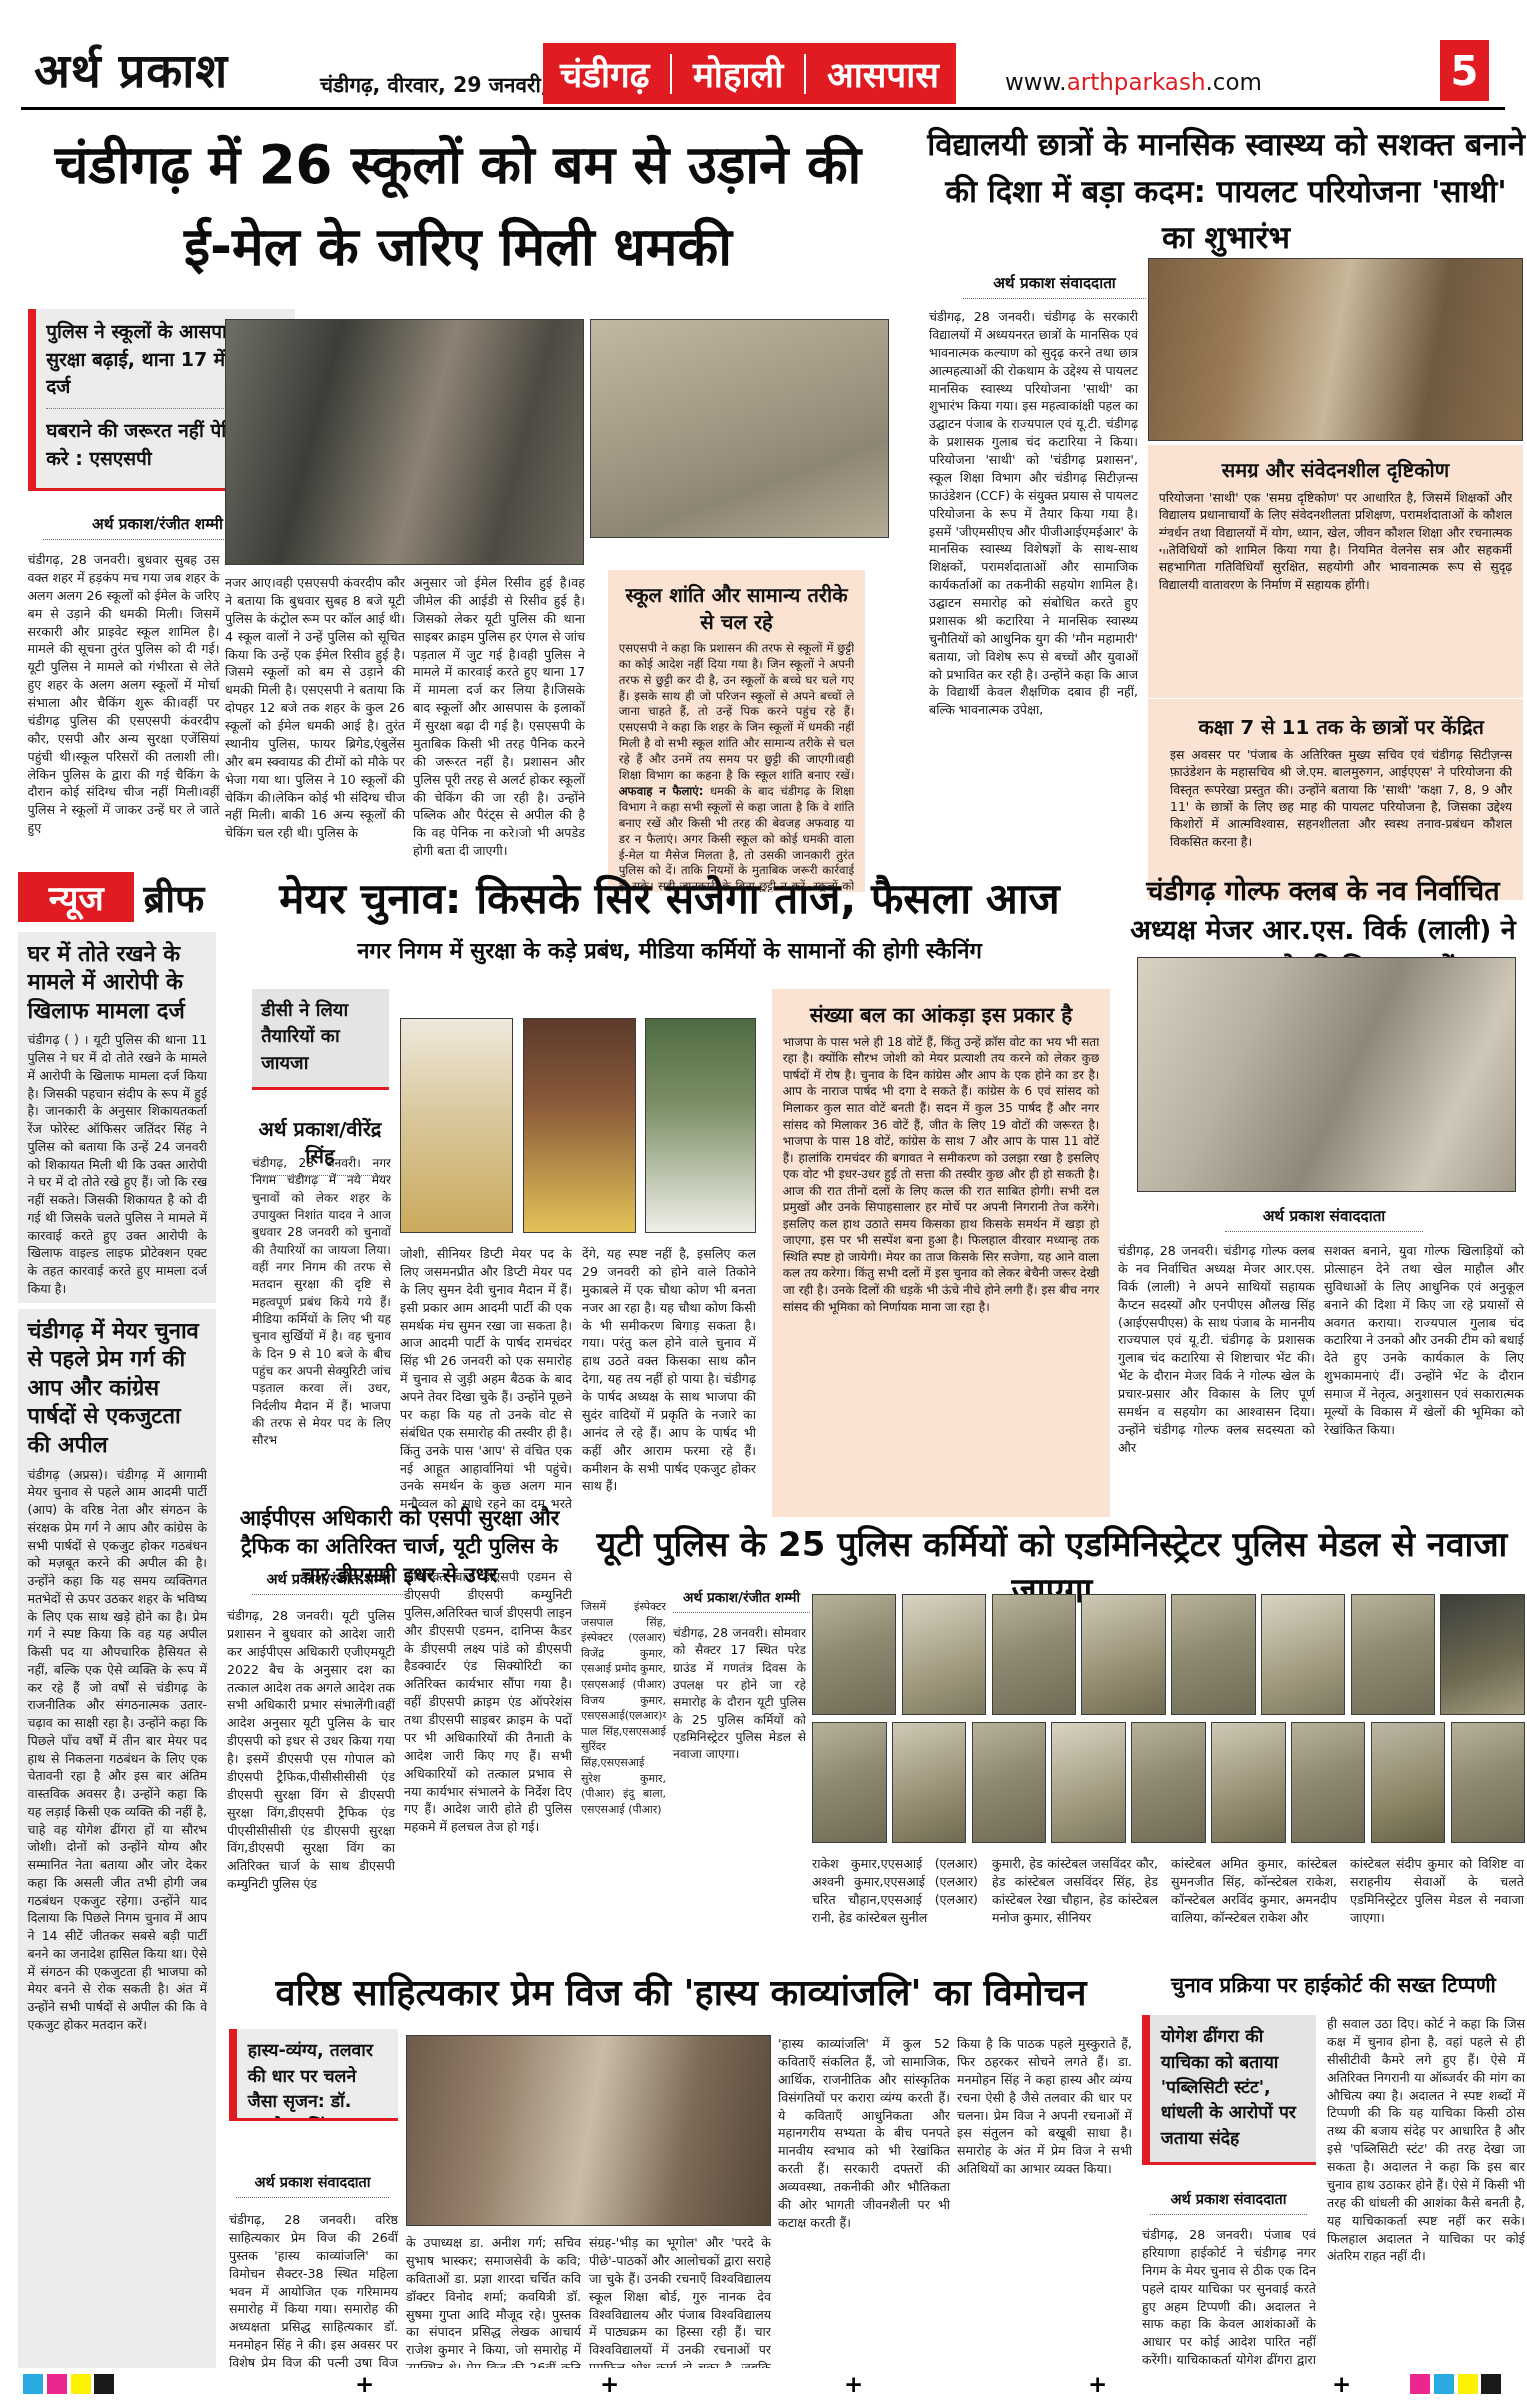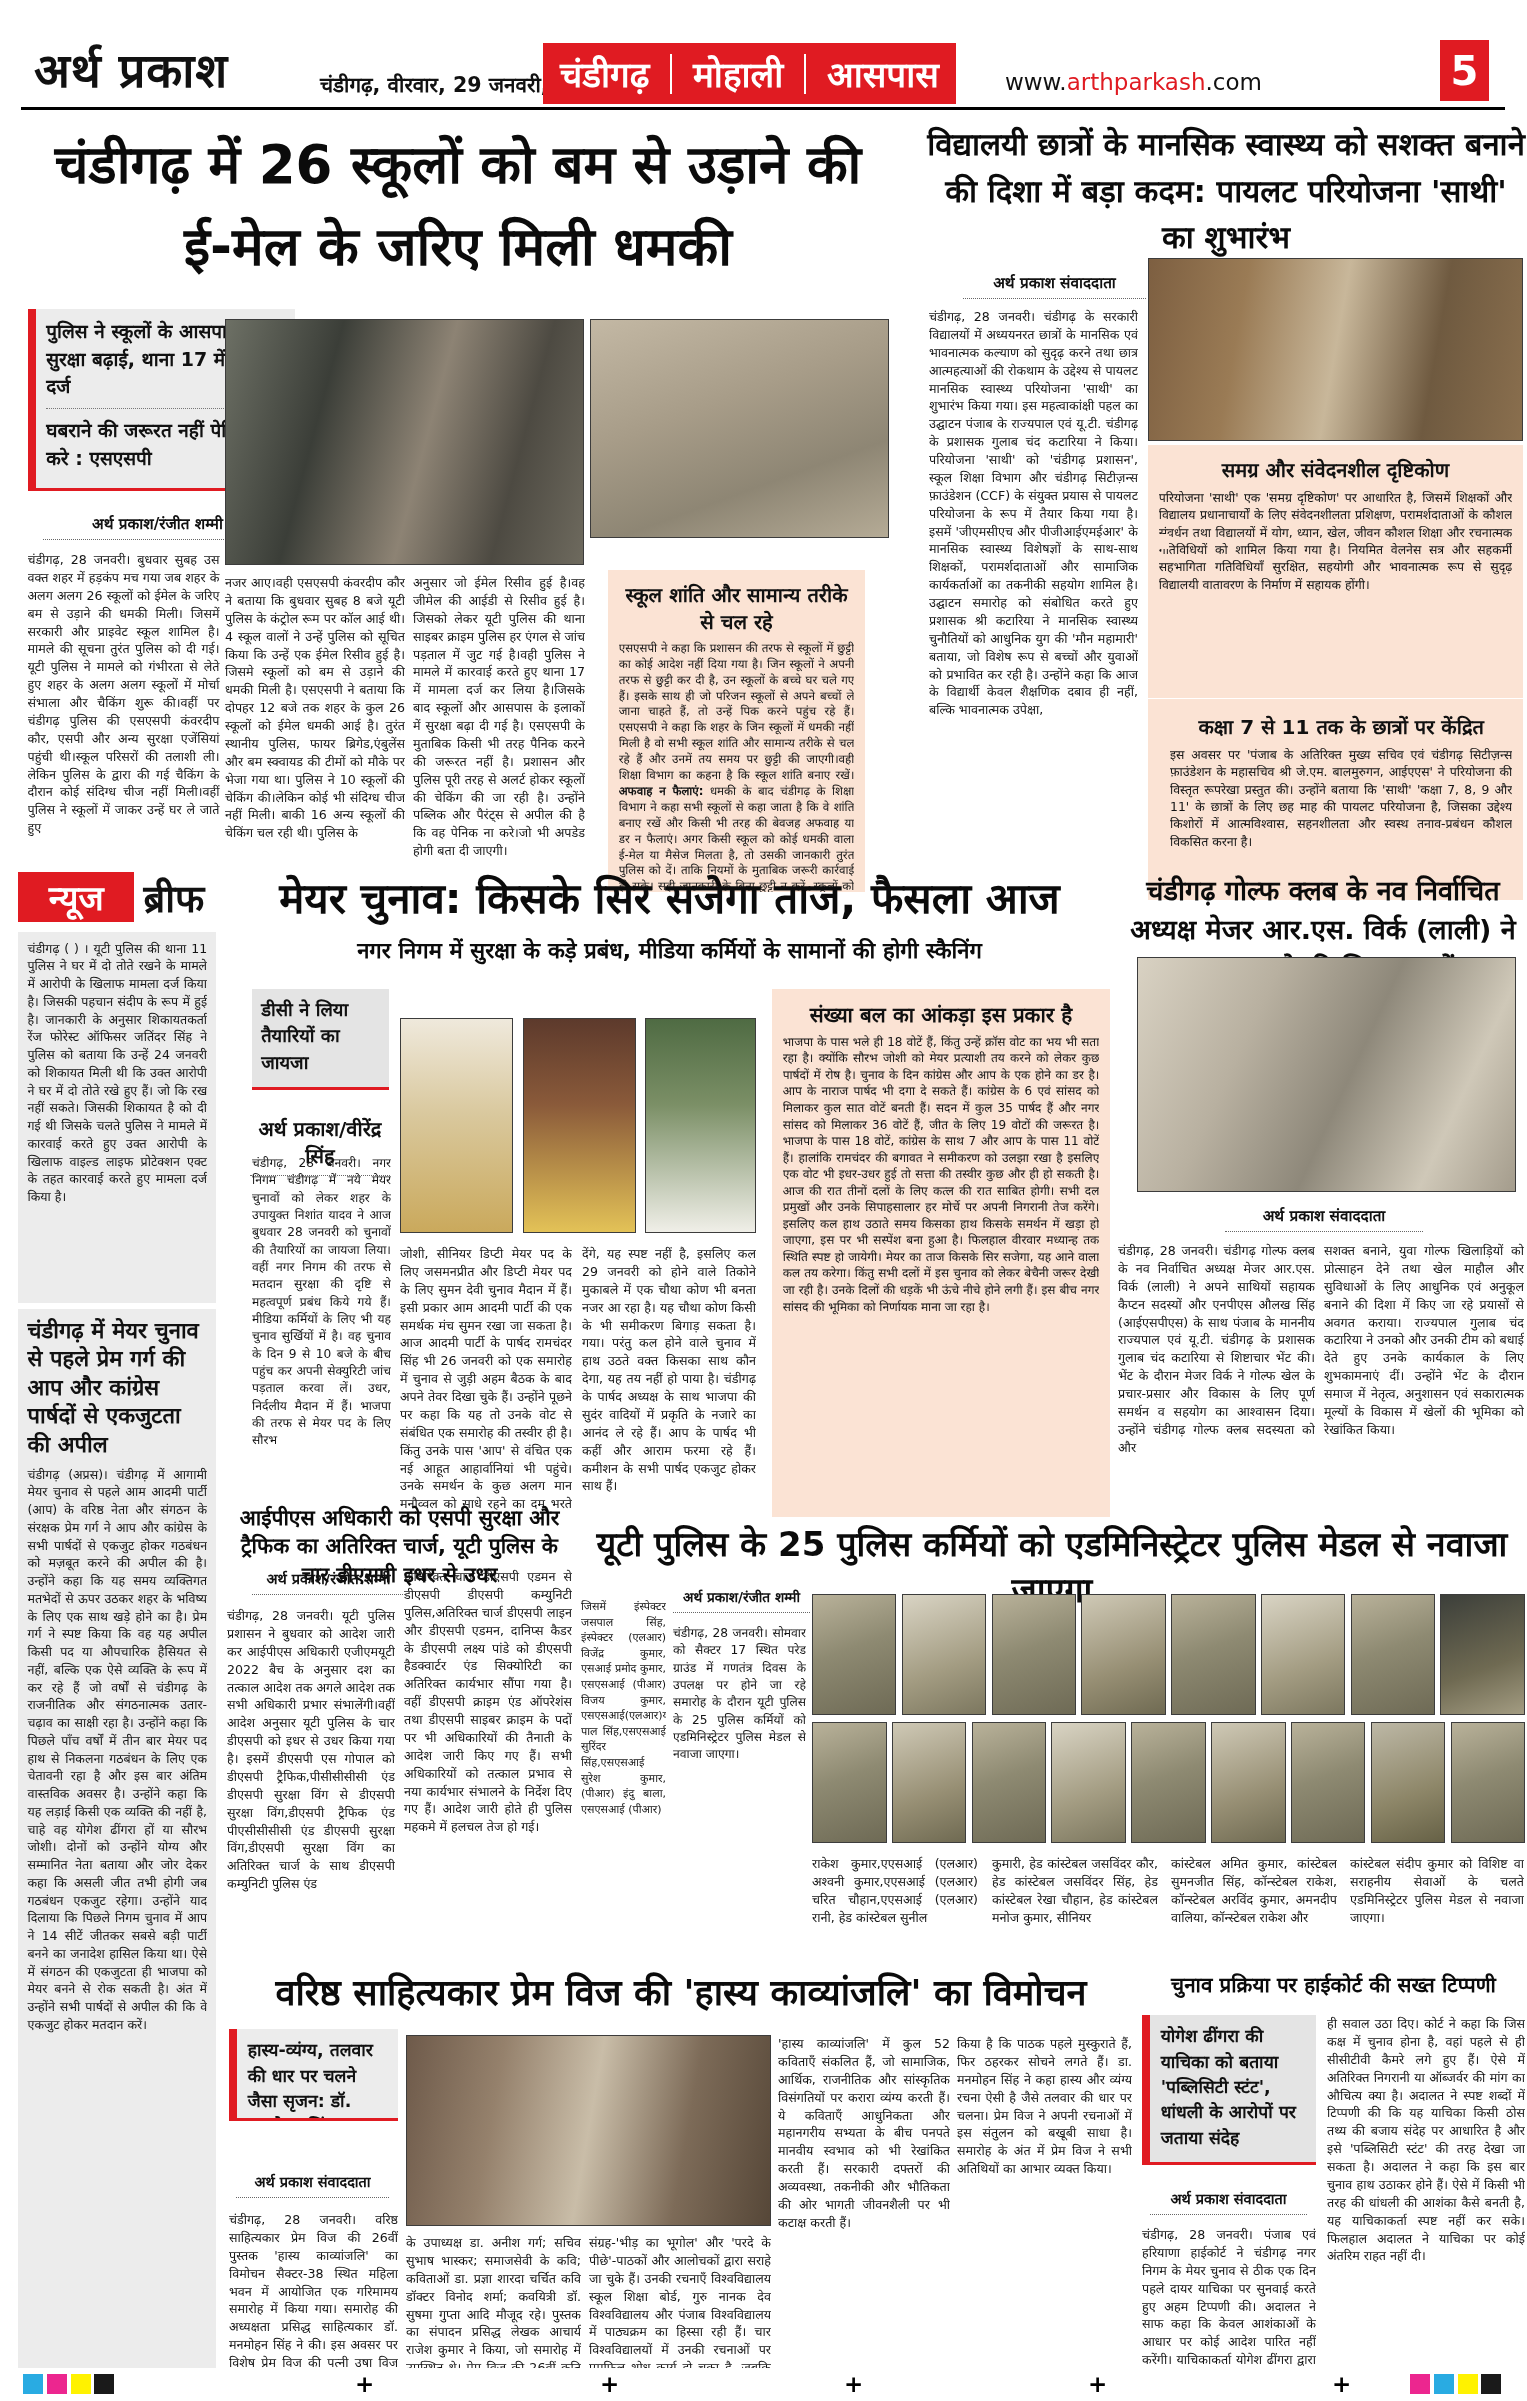--- a/index.html
+++ b/index.html
@@ -97,20 +97,21 @@
     <div class="body-txt" style="font-size:12.4px;line-height:1.4;">इस अवसर पर 'पंजाब के अतिरिक्त मुख्य सचिव एवं चंडीगढ़ सिटीज़न्स फ़ाउंडेशन के महासचिव श्री जे.एम. बालमुरुगन, आईएएस' ने परियोजना की विस्तृत रूपरेखा प्रस्तुत की। उन्होंने बताया कि 'साथी' 'कक्षा 7, 8, 9 और 11' के छात्रों के लिए छह माह की पायलट परियोजना है, जिसका उद्देश्य किशोरों में आत्मविश्वास, सहनशीलता और स्वस्थ तनाव-प्रबंधन कौशल विकसित करना है।</div>
   </div>
   <div class="abs body-txt" style="left:1148px;top:908px;width:182px;height:0;overflow:hidden;"></div>
 
   <div class="abs" style="left:18.3px;top:871px;display:flex;align-items:center;gap:9.2px;">
     <span class="redbar" style="width:116px;height:50px;font-size:34px;">न्यूज</span>
     <span style="font-size:38px;font-weight:800;">ब्रीफ</span>
   </div>
 
   <div class="abs" style="left:18.3px;top:932px;width:198px;height:371px;background:#ececec;padding:7.6px 9.2px;overflow:hidden;">
+    <div style="font-size:22px;font-weight:800;line-height:1.3;margin-bottom:6.1px;">घर में तोते रखने के मामले में आरोपी के खिलाफ मामला दर्ज</div>
     <div class="body-txt" style="font-size:12.5px;">चंडीगढ़ ( ) । यूटी पुलिस की थाना 11 पुलिस ने घर में दो तोते रखने के मामले में आरोपी के खिलाफ मामला दर्ज किया है। जिसकी पहचान संदीप के रूप में हुई है। जानकारी के अनुसार शिकायतकर्ता रेंज फोरेस्ट ऑफिसर जतिंदर सिंह ने पुलिस को बताया कि उन्हें 24 जनवरी को शिकायत मिली थी कि उक्त आरोपी ने घर में दो तोते रखे हुए हैं। जो कि रख नहीं सकते। जिसकी शिकायत है को दी गई थी जिसके चलते पुलिस ने मामले में कारवाई करते हुए उक्त आरोपी के खिलाफ वाइल्ड लाइफ प्रोटेक्शन एक्ट के तहत कारवाई करते हुए मामला दर्ज किया है।</div>
   </div>
 
   <div class="abs" style="left:18.3px;top:1309px;width:198px;height:1059px;background:#ececec;padding:7.6px 9.2px;overflow:hidden;">
     <div style="font-size:22px;font-weight:800;line-height:1.3;margin-bottom:6.1px;">चंडीगढ़ में मेयर चुनाव से पहले प्रेम गर्ग की आप और कांग्रेस पार्षदों से एकजुटता की अपील</div>
     <div class="body-txt" style="font-size:12.5px;">चंडीगढ़ (अप्रस)। चंडीगढ़ में आगामी मेयर चुनाव से पहले आम आदमी पार्टी (आप) के वरिष्ठ नेता और संगठन के संरक्षक प्रेम गर्ग ने आप और कांग्रेस के सभी पार्षदों से एकजुट होकर गठबंधन को मज़बूत करने की अपील की है। उन्होंने कहा कि यह समय व्यक्तिगत मतभेदों से ऊपर उठकर शहर के भविष्य के लिए एक साथ खड़े होने का है। प्रेम गर्ग ने स्पष्ट किया कि वह यह अपील किसी पद या औपचारिक हैसियत से नहीं, बल्कि एक ऐसे व्यक्ति के रूप में कर रहे हैं जो वर्षों से चंडीगढ़ के राजनीतिक और संगठनात्मक उतार-चढ़ाव का साक्षी रहा है। उन्होंने कहा कि पिछले पाँच वर्षों में तीन बार मेयर पद हाथ से निकलना गठबंधन के लिए एक चेतावनी रहा है और इस बार अंतिम वास्तविक अवसर है। उन्होंने कहा कि यह लड़ाई किसी एक व्यक्ति की नहीं है, चाहे वह योगेश ढींगरा हों या सौरभ जोशी। दोनों को उन्होंने योग्य और सम्मानित नेता बताया और जोर देकर कहा कि असली जीत तभी होगी जब गठबंधन एकजुट रहेगा। उन्होंने याद दिलाया कि पिछले निगम चुनाव में आप ने 14 सीटें जीतकर सबसे बड़ी पार्टी बनने का जनादेश हासिल किया था। ऐसे में संगठन की एकजुटता ही भाजपा को मेयर बनने से रोक सकती है। अंत में उन्होंने सभी पार्षदों से अपील की कि वे एकजुट होकर मतदान करें।</div>
   </div>
 
   <div class="abs hl" style="left:229px;top:868px;width:881px;font-size:42px;">मेयर चुनाव: किसके सिर सजेगा ताज, फैसला आज</div>
   <div class="abs hl" style="left:229px;top:934px;width:881px;font-size:22px;font-weight:700;">नगर निगम में सुरक्षा के कड़े प्रबंध, मीडिया कर्मियों के सामानों की होगी स्कैनिंग</div>

